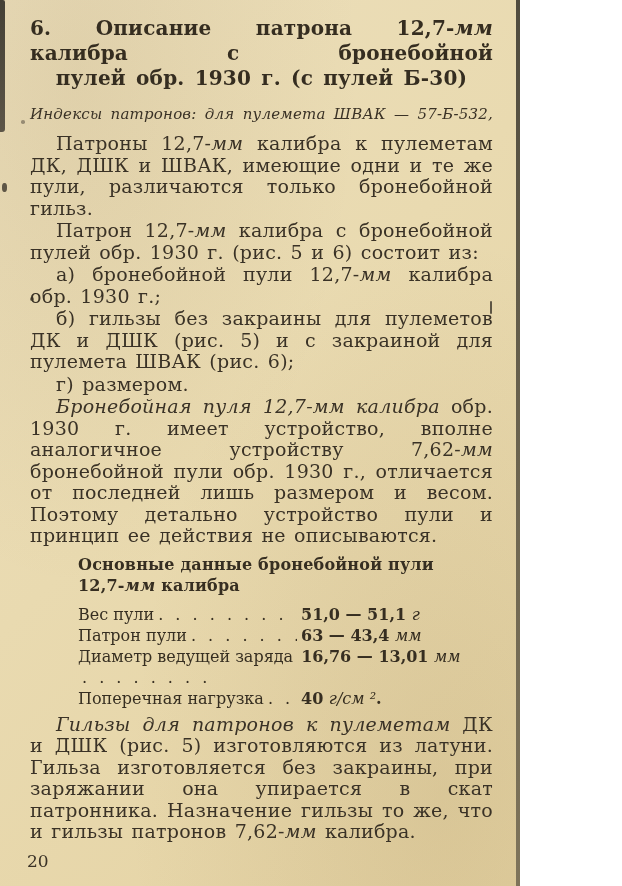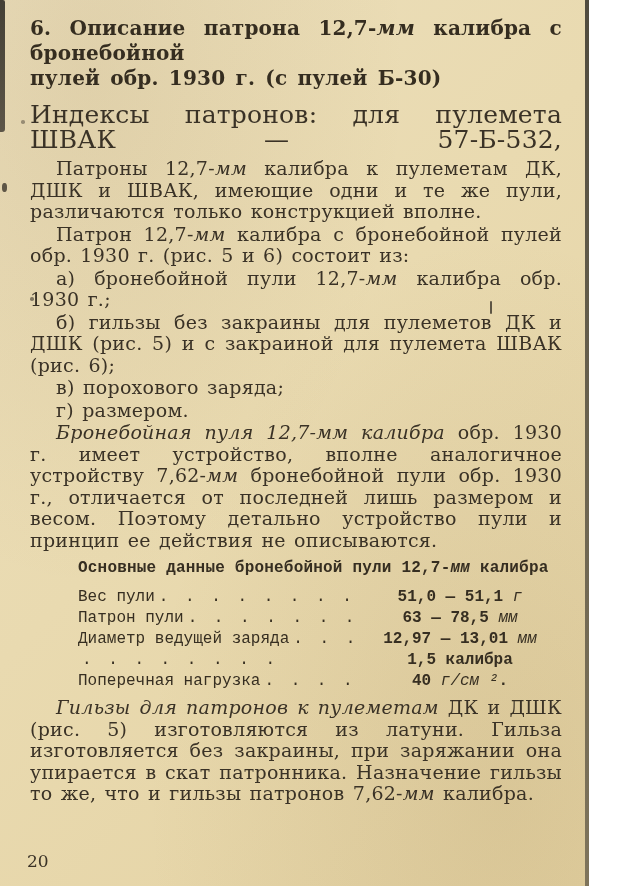--- a/index.html
+++ b/index.html
@@ -1,18 +1,18 @@
 <!DOCTYPE html>
 <html><head>
 <meta charset="utf-8">
 <style>
   html, body { margin: 0; padding: 0; }
   .page {
     position: relative;
-    width: 589px;
+    width: 520px;
     height: 886px;
     overflow: hidden;
     background:
       radial-gradient(ellipse at 15% 8%, rgba(120,90,40,.10), rgba(0,0,0,0) 45%),
       radial-gradient(ellipse at 85% 90%, rgba(130,100,50,.12), rgba(0,0,0,0) 50%),
       linear-gradient(135deg, #ecdfbc 0%, #e9dab0 45%, #e4d2a2 100%);
     font-family: "DejaVu Serif", "Liberation Serif", serif;
     color: #3a3226;
   }
   .edge-left {
@@ -27,44 +27,44 @@
   }
   .speck { position: absolute; background: #3c362c; border-radius: 45%; opacity: .8; }
   .speck.s1 { left: 2px; top: 183px; width: 5px; height: 9px; }
   .speck.s2 { left: 21px; top: 120px; width: 4px; height: 4px; opacity: .45; }
   .speck.s3 { left: 490px; top: 301px; width: 2px; height: 13px; border-radius: 1px; }
   .speck.s4 { left: 30px; top: 297px; width: 4px; height: 4px; opacity: .6; }
 
   .content { position: absolute; left: 0; top: 0; right: 0; padding: 16px 27px 0 30px; }
 
   .justify-line { text-align: justify; text-align-last: justify; }
-  .center-line  { }
+  .center-line  { text-align: center; }
   .it { font-style: italic; }
 
   .heading {
     font-weight: bold; font-size: 20px; line-height: 25px;
     letter-spacing: .2px; word-spacing: 3px; color: #352d20;
   }
   .index-note {
-    margin-top: 11px; font-size: 25px; line-height: 25px;
+    margin-top: 11px; font-style: italic; font-size: 15px; line-height: 25px;
     word-spacing: 2px; letter-spacing: .2px;
   }
   .body {
     margin: 0 0 1px 0; font-size: 19px; line-height: 21.5px;
     text-align: justify; text-indent: 26px;
     word-spacing: 2px; letter-spacing: .25px;
   }
   .body.first { margin-top: 6px; }
 
-  .spec { margin: 7px 12px 5px 48px; font-size: 16px; line-height: 21px; color: #362e21; font-family: Liberation Mono, monospace; }
+  .spec { margin: 7px 12px 5px 48px; font-size: 16px; line-height: 21px; color: #362e21; }
   .spec-title { font-weight: bold; letter-spacing: .2px; margin-bottom: 8px; }
   .spec-row { display: flex; align-items: baseline; }
   .spec-label { white-space: nowrap; }
   .spec-dots { flex: 1; overflow: hidden; white-space: nowrap; letter-spacing: 3.5px; margin: 0 4px; }
-  .spec-value { white-space: nowrap; width: 180px; text-align: center; font-weight: bold; }
+  .spec-value { white-space: nowrap; width: 180px; font-weight: bold; }
   .spec-value .it { font-weight: normal; }
 
   .page-number { position: absolute; left: 27px; bottom: 15px; font-size: 17px; }
 </style>
 </head>
 <body>
 
 <div class="page">
   <div class="edge-left"></div>
   <div class="edge-right"></div>
@@ -77,49 +77,47 @@
 
     <div class="heading">
       <div class="justify-line"><span>6. Описание патрона 12,7-</span><span class="it">мм</span><span> калибра с бронебойной</span></div>
       <div class="center-line"><span>пулей обр. 1930 г. (с пулей Б-30)</span></div>
     </div>
 
     <div class="index-note">
       <div class="justify-line"><span>Индексы патронов: для пулемета ШВАК — 57-Б-532,</span></div>
     </div>
 
-    <p class="body first"><span>Патроны 12,7-</span><span class="it">мм</span><span> калибра к пулеметам ДК, ДШК и ШВАК, имеющие одни и те же пули, различаются только конструкцией вполне.</span></p>
+    <p class="body first"><span>Патроны 12,7-</span><span class="it">мм</span><span> калибра к пулеметам ДК, ДШК и ШВАК, имеющие одни и те же пули, различаются только бронебойной гильз.</span></p>
     <p class="body"><span>Патрон 12,7-</span><span class="it">мм</span><span> калибра с бронебойной пулей обр. 1930 г. (рис. 5 и 6) состоит из:</span></p>
     <p class="body"><span>а) бронебойной пули 12,7-</span><span class="it">мм</span><span> калибра обр. 1930 г.;</span></p>
     <p class="body"><span>б) гильзы без закраины для пулеметов ДК и ДШК (рис. 5) и с закраиной для пулемета ШВАК (рис. 6);</span></p>
-    <p class="body"><span>в) порохового заряда;</span></p>
     <p class="body"><span>г) размером.</span></p>
     <p class="body"><span class="it">Бронебойная пуля 12,7-мм калибра</span><span> обр. 1930 г. имеет устройство, вполне аналогичное устройству 7,62-</span><span class="it">мм</span><span> бронебойной пули обр. 1930 г., отличается от последней лишь размером и весом. Поэтому детально устройство пули и принцип ее действия не описываются.</span></p>
 
     <div class="spec">
       <div class="spec-title"><span>Основные данные бронебойной пули 12,7-</span><span class="it">мм</span><span> калибра</span></div>
       <div class="spec-rows">
           <div class="spec-row">
             <span class="spec-label">Вес пули</span>
             <span class="spec-dots">. . . . . . . . . . . . . .</span>
             <span class="spec-value"><span>51,0 — 51,1 </span><span class="it">г</span></span>
           </div>
           <div class="spec-row">
             <span class="spec-label">Патрон пули</span>
             <span class="spec-dots">. . . . . . . . . . . . .</span>
-            <span class="spec-value"><span>63 — 78,5 </span><span class="it">мм</span></span>
+            <span class="spec-value"><span>63 — 43,4 </span><span class="it">мм</span></span>
           </div>
           <div class="spec-row">
             <span class="spec-label">Диаметр ведущей заряда</span>
             <span class="spec-dots">. . . . . . . .</span>
-            <span class="spec-value"><span>12,97 — 13,01 </span><span class="it">мм</span></span>
+            <span class="spec-value"><span>16,76 — 13,01 </span><span class="it">мм</span></span>
           </div>
           <div class="spec-row">
             <span class="spec-dots">. . . . . . . .</span>
-            <span class="spec-value"><span>1,5 калибра</span></span>
           </div>
           <div class="spec-row">
             <span class="spec-label">Поперечная нагрузка</span>
             <span class="spec-dots">. . . . . . . .</span>
             <span class="spec-value"><span>40 </span><span class="it">г/см ²</span><span>.</span></span>
           </div>
         </div>
     </div>
 
     <p class="body"><span class="it">Гильзы для патронов к пулеметам</span><span> ДК и ДШК (рис. 5) изготовляются из латуни. Гильза изготовляется без закраины, при заряжании она упирается в скат патронника. Назначение гильзы то же, что и гильзы патронов 7,62-</span><span class="it">мм</span><span> калибра.</span></p>

